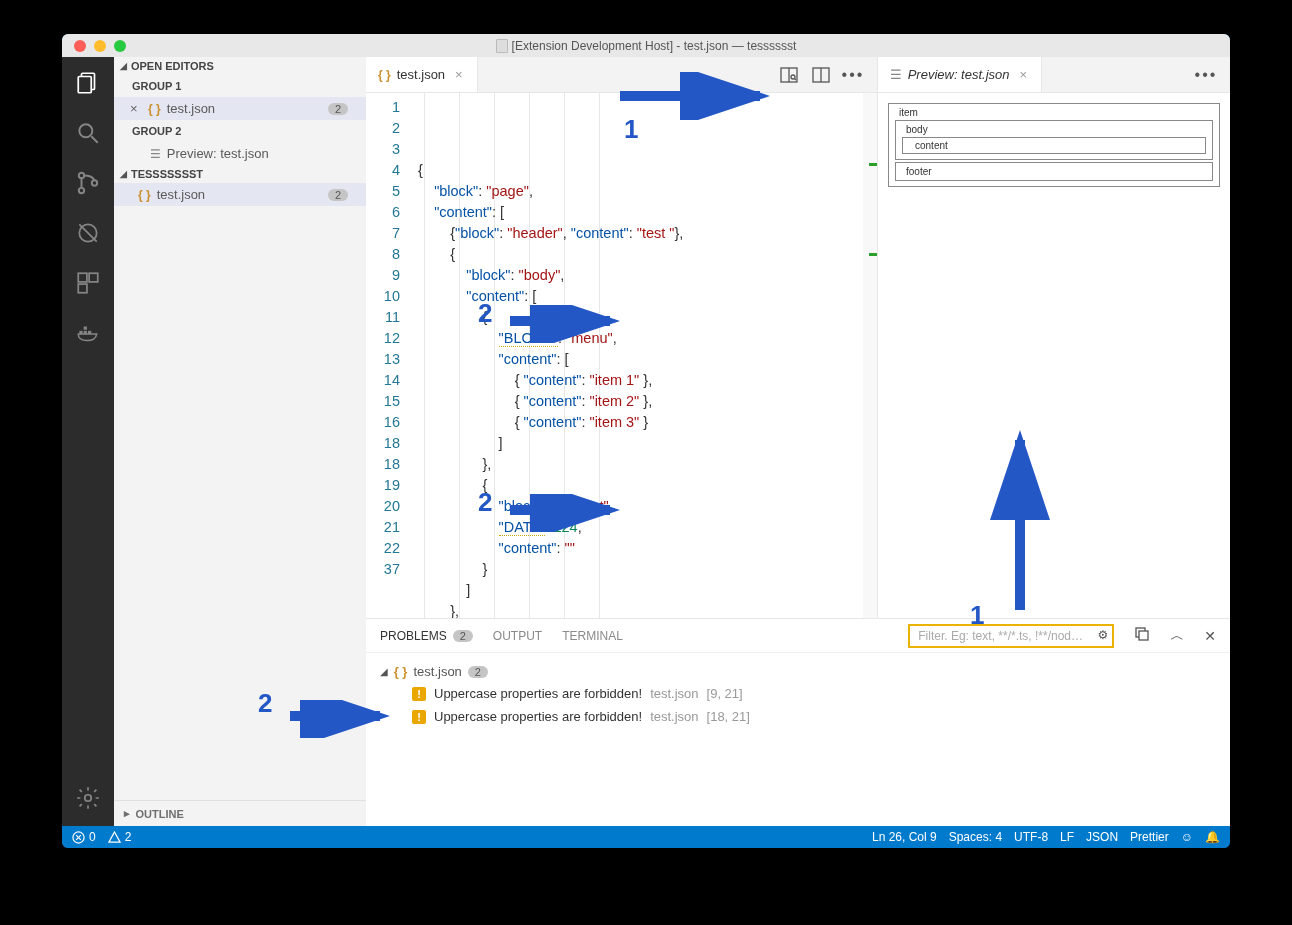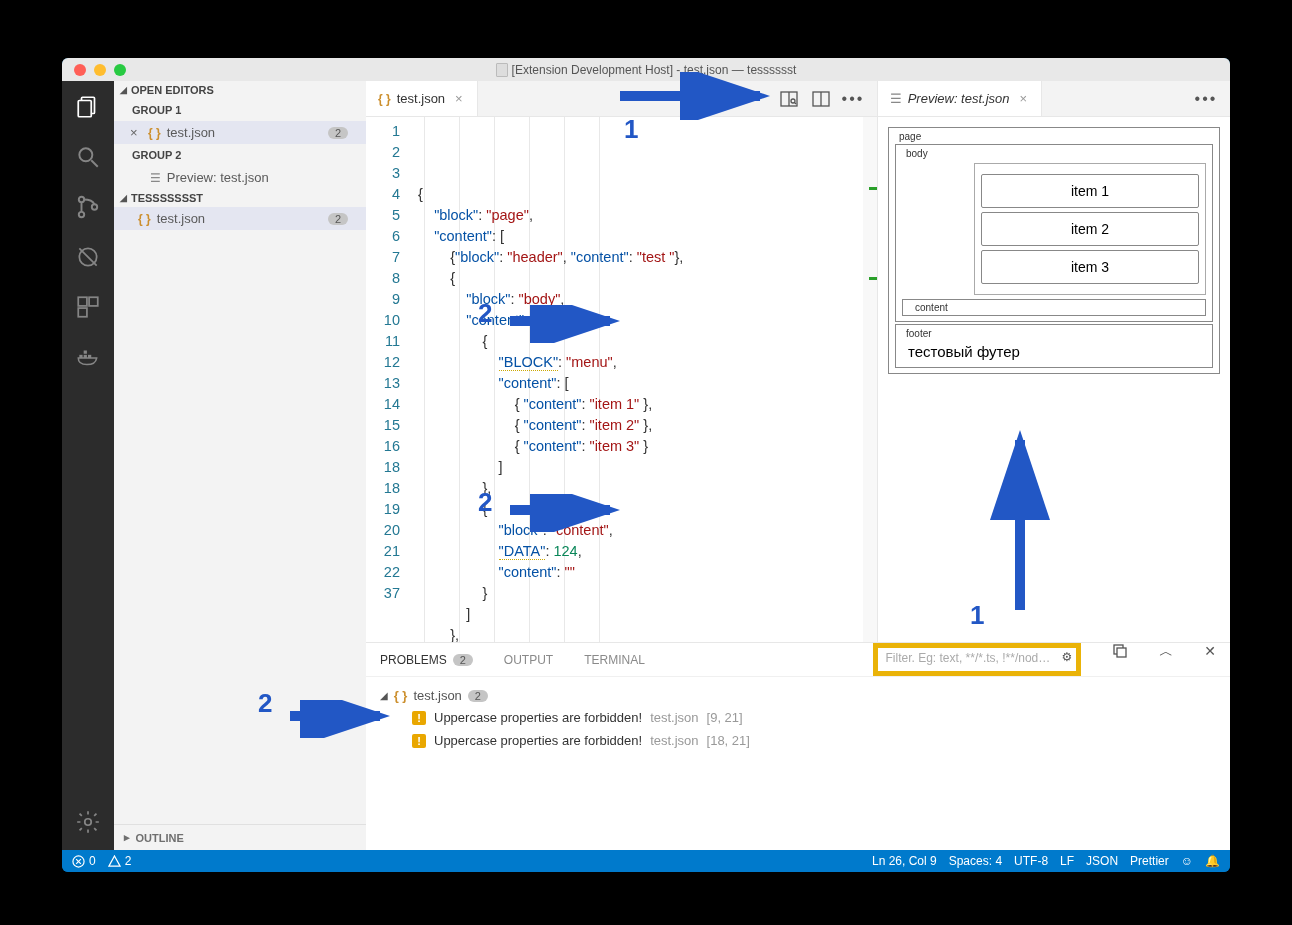--- a/index.html
+++ b/index.html
@@ -1,17 +1,17 @@
 <!DOCTYPE html>
 <html><head>
 <meta charset="utf-8">
 <style>
 * { margin: 0; padding: 0; box-sizing: border-box; font-family: -apple-system, BlinkMacSystemFont, "Segoe UI", sans-serif; }
 body { background: #000; width: 1292px; height: 925px; position: relative; }
-.window { position: absolute; left: 62px; top: 34px; width: 1168px; height: 814px; background: #0369a1; border-radius: 6px; overflow: hidden; display: flex; flex-direction: column; box-shadow: 0 8px 40px rgba(0,0,0,0.5); margin-top: 24px; }
+.window { position: absolute; left: 62px; top: 34px; width: 1168px; height: 814px; background: #0369a1; border-radius: 6px; overflow: hidden; display: flex; flex-direction: column; box-shadow: 0 8px 40px rgba(0,0,0,0.5); }
 .titlebar { height: 23px; background: #e8e8e8; display: flex; align-items: center; position: relative; }
 .traffic { display: flex; gap: 8px; padding-left: 12px; }
 .tl { width: 12px; height: 12px; border-radius: 50%; }
 .tl.r { background: #ff5f57; } .tl.y { background: #ffbd2e; } .tl.g { background: #28ca42; }
 .titletext { position: absolute; left: 0; right: 0; text-align: center; font-size: 12px; color: #555; display: flex; align-items: center; justify-content: center; gap: 4px; pointer-events: none; }
 .titletext .doc-icon { width: 12px; height: 14px; background: #ddd; border: 1px solid #bbb; border-radius: 1px; }
 .main { flex: 1; display: flex; overflow: hidden; }
 .activitybar { width: 52px; background: #2c2c2c; display: flex; flex-direction: column; align-items: center; padding-top: 12px; gap: 22px; }
 .ab-item { width: 28px; height: 28px; display: flex; align-items: center; justify-content: center; color: #858585; cursor: pointer; }
 .ab-item.active { color: #fff; }
@@ -58,26 +58,26 @@
 .jpunc { color: #333; }
 .jwarn { color: #0451a5; border-bottom: 1px dotted #cca700; }
 .minimap { width: 14px; background: #f8f8f8; position: relative; }
 .mm-mark { position: absolute; right: 0; width: 8px; height: 3px; background: #2aa02a; }
 .preview { flex: 1; padding: 8px; overflow: auto; }
 .pblock { border: 1px solid #888; padding: 3px 4px; margin: 2px; font-size: 12px; }
 .plabel { font-size: 10px; color: #333; padding-left: 6px; }
 .pcontent { font-size: 15px; padding: 4px 8px; }
 .pitem { border: 1px solid #888; padding: 8px 14px; margin: 4px 0; text-align: center; font-size: 14px; border-radius: 2px; }
 .bottompanel { height: 208px; border-top: 1px solid #e7e7e7; display: flex; flex-direction: column; background: #fff; }
-.panel-tabs { height: 34px; display: flex; padding: 0 14px; gap: 31px; font-size: 12px; color: #8a8a8a; border-bottom: 1px solid #f0f0f0; }
+.panel-tabs { height: 34px; display: flex; align-items: center; padding: 0 14px; gap: 20px; font-size: 12px; color: #8a8a8a; border-bottom: 1px solid #f0f0f0; }
 .ptab { cursor: pointer; display: flex; align-items: center; gap: 6px; }
 .ptab.active { color: #333; font-weight: 500; }
 .pbadge { background: #c5c5c5; color: #555; font-size: 11px; padding: 0 7px; border-radius: 9px; }
 .ptspacer { flex: 1; }
-.ptfilter { border: 5px solid #eab308; font-size: 12px; color: #aaa; padding: 3px 26px 3px 8px; min-width: 206px; position: relative; }
+.ptfilter { border: 2px solid #eab308; font-size: 12px; color: #aaa; padding: 3px 26px 3px 8px; min-width: 206px; position: relative; }
 .ptfilter .fgear { position: absolute; right: 4px; top: 2px; color: #555; }
 .pact { cursor: pointer; color: #555; font-size: 14px; }
 .problems { flex: 1; padding: 8px 14px; font-size: 13px; color: #555; overflow: auto; }
 .prob-file { display: flex; align-items: center; gap: 6px; padding: 3px 0; }
 .prob-file .chev { font-size: 10px; }
 .prob-file .braces { color: #cc8f2d; font-weight: 600; }
 .prob-file .badge { background: #c5c5c5; color: #555; font-size: 11px; padding: 0 7px; border-radius: 9px; }
 .prob-item { display: flex; align-items: center; gap: 8px; padding: 4px 0 4px 32px; cursor: pointer; }
 .prob-item .warn-icon { width: 14px; height: 14px; background: #e9a700; border-radius: 2px; display: flex; align-items: center; justify-content: center; color: #fff; font-size: 11px; font-weight: 700; transform: rotate(0deg); }
 .prob-item .msg { color: #333; }
@@ -268,35 +268,29 @@
               <span class="tabname italic">Preview: test.json</span>
               <span class="tabclose">×</span>
             </div>
             <div class="tabspacer"></div>
             <div class="tabactions">
                 <div class="tact" style="letter-spacing:2px;color:#555;">•••</div>
               </div>
           </div>
           <div class="preview">
             <div class="pblock">
-              <div class="plabel">page</div>
+              <div class="plabel">item</div>
               <div class="pblock">
                 <div class="plabel">body</div>
-                <div class="pblock" style="border:1px solid #aaa;padding:6px;margin:4px 2px 4px 74px;">
-                  <div class="pitem">item 1</div>
-                  <div class="pitem">item 2</div>
-                  <div class="pitem">item 3</div>
-                </div>
                 <div class="pblock" style="padding:2px 6px;">
                   <div class="plabel">content</div>
                 </div>
               </div>
               <div class="pblock">
                 <div class="plabel">footer</div>
-                <div class="pcontent">тестовый футер</div>
               </div>
             </div>
           </div>
         </div>
       </div>
 
       <div class="bottompanel">
         <div class="panel-tabs">
           <div class="ptab active">
               <span>PROBLEMS</span>

